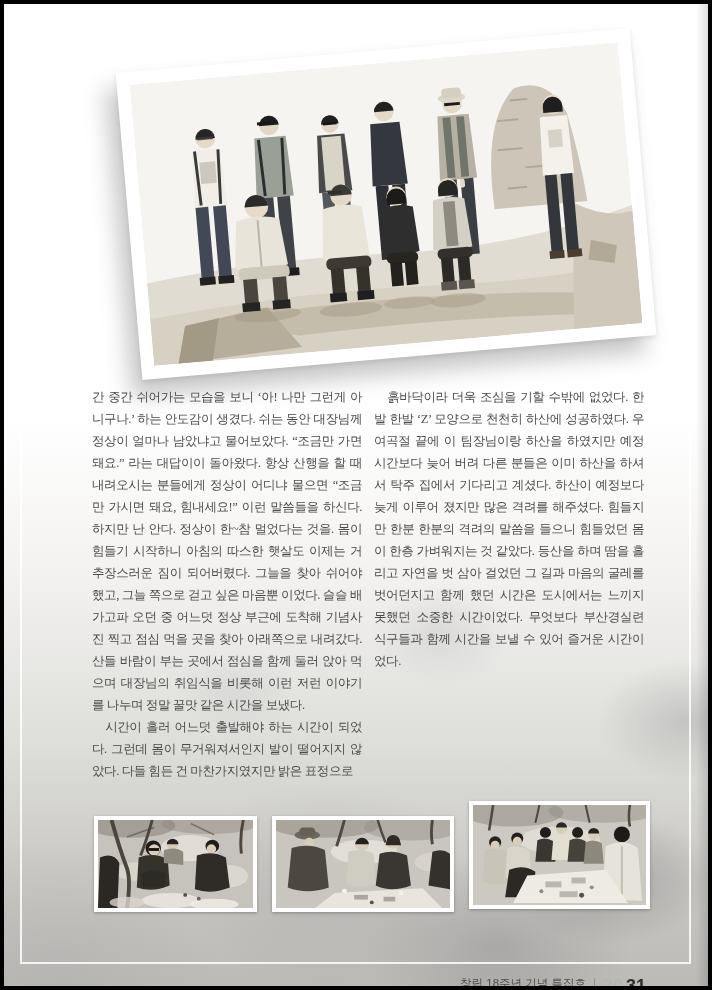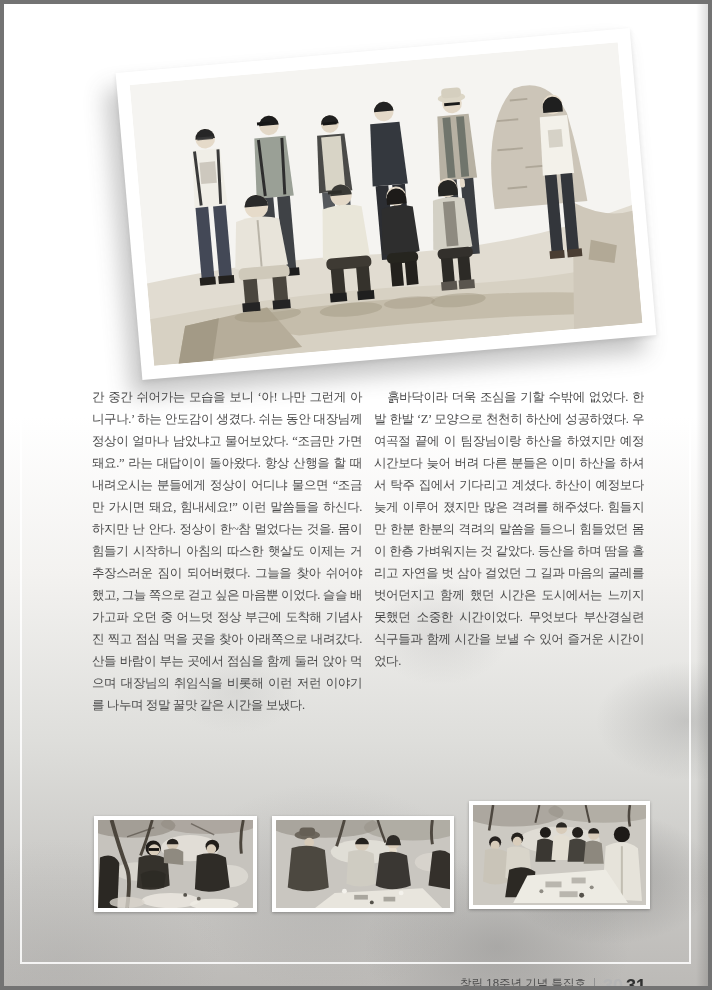--- a/index.html
+++ b/index.html
@@ -1,19 +1,19 @@
 <!DOCTYPE html>
 <html><head>
 <meta charset="utf-8">
 <style>
   html,body{margin:0;padding:0;}
   body{width:712px;height:990px;overflow:hidden;background:#fff;
        font-family:"Liberation Sans", sans-serif;}
   .page{position:relative;width:712px;height:990px;box-sizing:border-box;
-        border:4px solid #737373;background:#fdfdfc;overflow:hidden;}
+        border:4px solid #000000;background:#fdfdfc;overflow:hidden;}
   
   .bg-texture{position:absolute;inset:0;z-index:0;pointer-events:none;background:
     radial-gradient(150px 95px at 86% 89%, rgba(110,110,110,.40), transparent 70%),
     radial-gradient(190px 130px at 70% 96%, rgba(120,120,120,.32), transparent 70%),
     radial-gradient(130px 85px at 97% 73%, rgba(130,130,130,.30), transparent 70%),
     radial-gradient(210px 150px at 46% 90%, rgba(140,140,140,.24), transparent 70%),
     radial-gradient(100px 75px at 62% 64%, rgba(150,150,150,.20), transparent 70%),
     radial-gradient(90px 60px at 33% 70%, rgba(160,160,160,.16), transparent 70%),
     radial-gradient(230px 170px at 8% 97%, rgba(150,150,150,.18), transparent 70%),
     linear-gradient(180deg,#ffffff 0%,#ffffff 42%,#f3f2f0 58%,#dededb 75%,#c9c8c5 89%,#bcbab7 100%);}
@@ -172,20 +172,21 @@
           <rect x="318" y="206" width="12" height="26" fill="#2c2a26"></rect>
         <rect x="299" y="230" width="16" height="9" fill="#5a554e"></rect>
           <rect x="317" y="230" width="16" height="9" fill="#5a554e"></rect>
       </g>
     </svg>
   </figure>
 
   <section class="columns">
     <div class="col">
       <p>간 중간 쉬어가는 모습을 보니 ‘아! 나만 그런게 아니구나.’ 하는 안도감이 생겼다. 쉬는 동안 대장님께 정상이 얼마나 남았냐고 물어보았다. “조금만 가면 돼요.” 라는 대답이이 돌아왔다. 항상 산행을 할 때 내려오시는 분들에게 정상이 어디냐 물으면 “조금만 가시면 돼요, 힘내세요!” 이런 말씀들을 하신다. 하지만 난 안다. 정상이 한~참 멀었다는 것을. 몸이 힘들기 시작하니 아침의 따스한 햇살도 이제는 거추장스러운 짐이 되어버렸다. 그늘을 찾아 쉬어야 했고, 그늘 쪽으로 걷고 싶은 마음뿐 이었다. 슬슬 배가고파 오던 중 어느덧 정상 부근에 도착해 기념사진 찍고 점심 먹을 곳을 찾아 아래쪽으로 내려갔다. 산들 바람이 부는 곳에서 점심을 함께 둘러 앉아 먹으며 대장님의 취임식을 비롯해 이런 저런 이야기를 나누며 정말 꿀맛 같은 시간을 보냈다.</p>
+      <p class="indent">시간이 흘러 어느덧 출발해야 하는 시간이 되었다. 그런데 몸이 무거워져서인지 발이 떨어지지 않았다. 다들 힘든 건 마찬가지였지만 밝은 표정으로</p>
     </div>
     <div class="col">
       <p class="indent">흙바닥이라 더욱 조심을 기할 수밖에 없었다. 한발 한발 ‘Z’ 모양으로 천천히 하산에 성공하였다. 우여곡절 끝에 이 팀장님이랑 하산을 하였지만 예정시간보다 늦어 버려 다른 분들은 이미 하산을 하셔서 탁주 집에서 기다리고 계셨다. 하산이 예정보다 늦게 이루어 졌지만 많은 격려를 해주셨다. 힘들지만 한분 한분의 격려의 말씀을 들으니 힘들었던 몸이 한층 가벼워지는 것 같았다. 등산을 하며 땀을 흘리고 자연을 벗 삼아 걸었던 그 길과 마음의 굴레를 벗어던지고 함께 했던 시간은 도시에서는 느끼지 못했던 소중한 시간이었다. 무엇보다 부산경실련 식구들과 함께 시간을 보낼 수 있어 즐거운 시간이었다.</p>
     </div>
   </section>
 
   <figure class="thumb thumb-1">
     <svg viewBox="0 0 160 94" preserveAspectRatio="none">
       <rect width="160" height="94" fill="#c6c3bd"></rect>
       <ellipse cx="35" cy="6" rx="45" ry="13" fill="#878076" opacity=".55"></ellipse>

